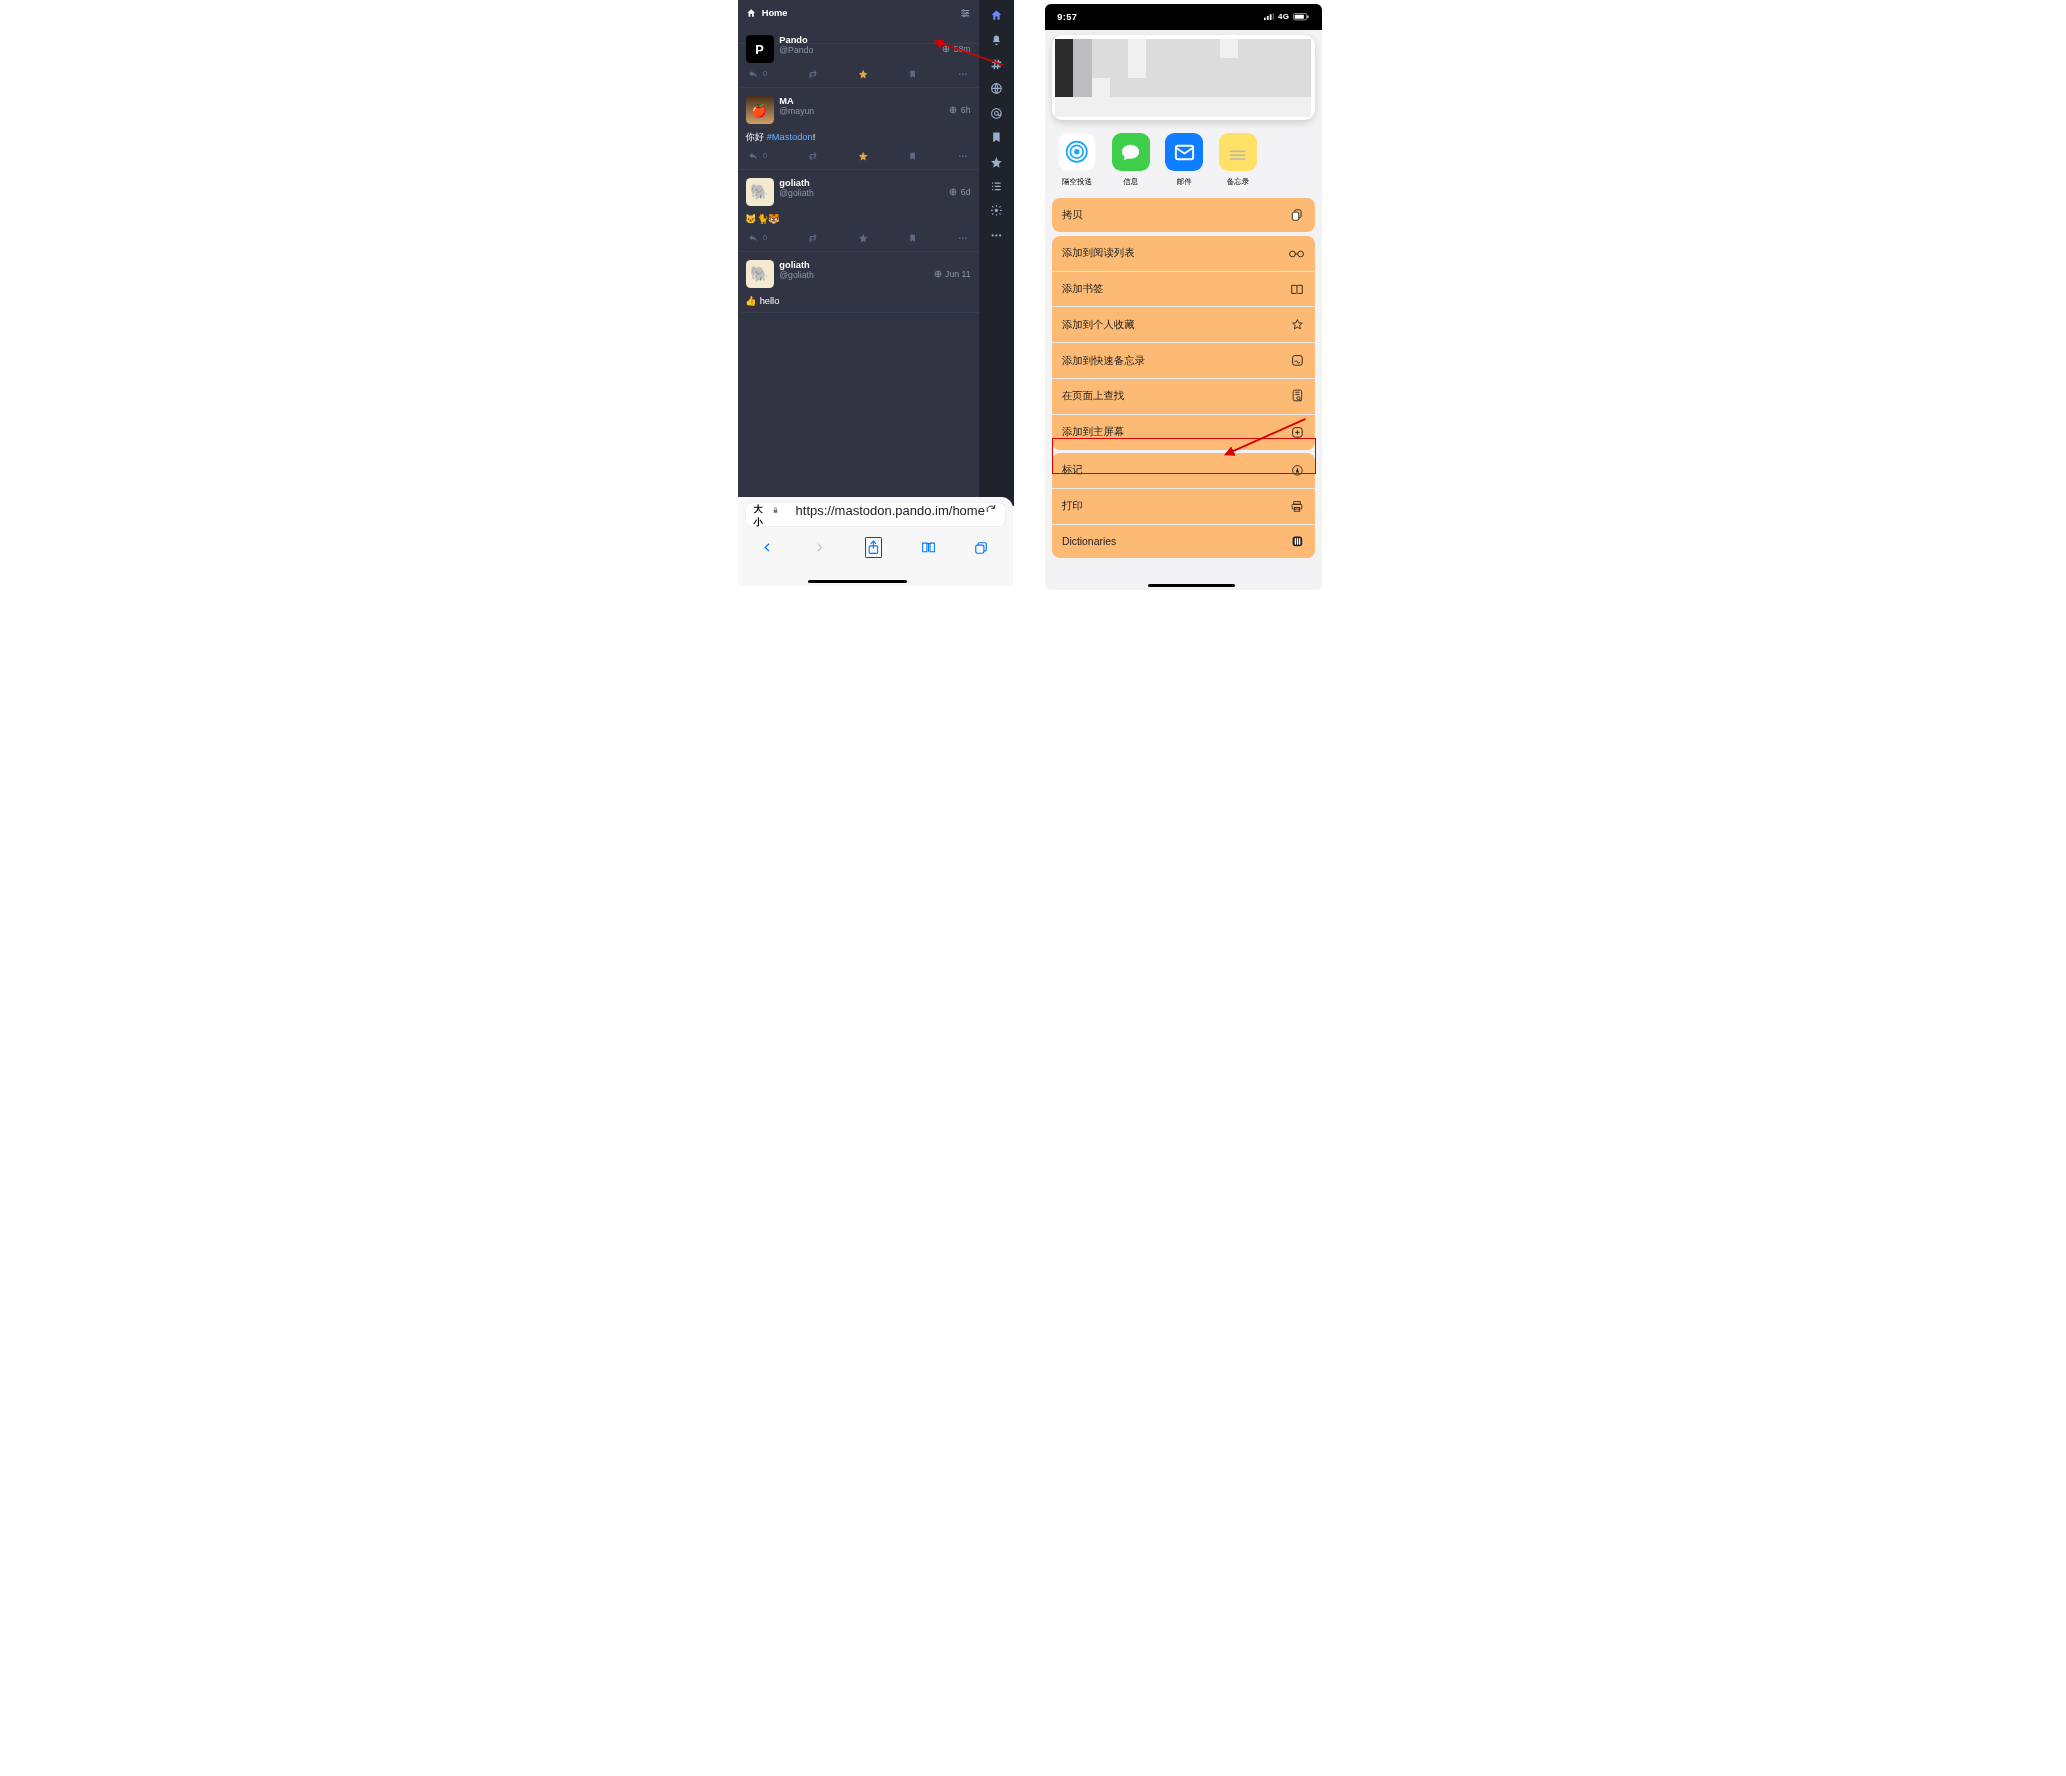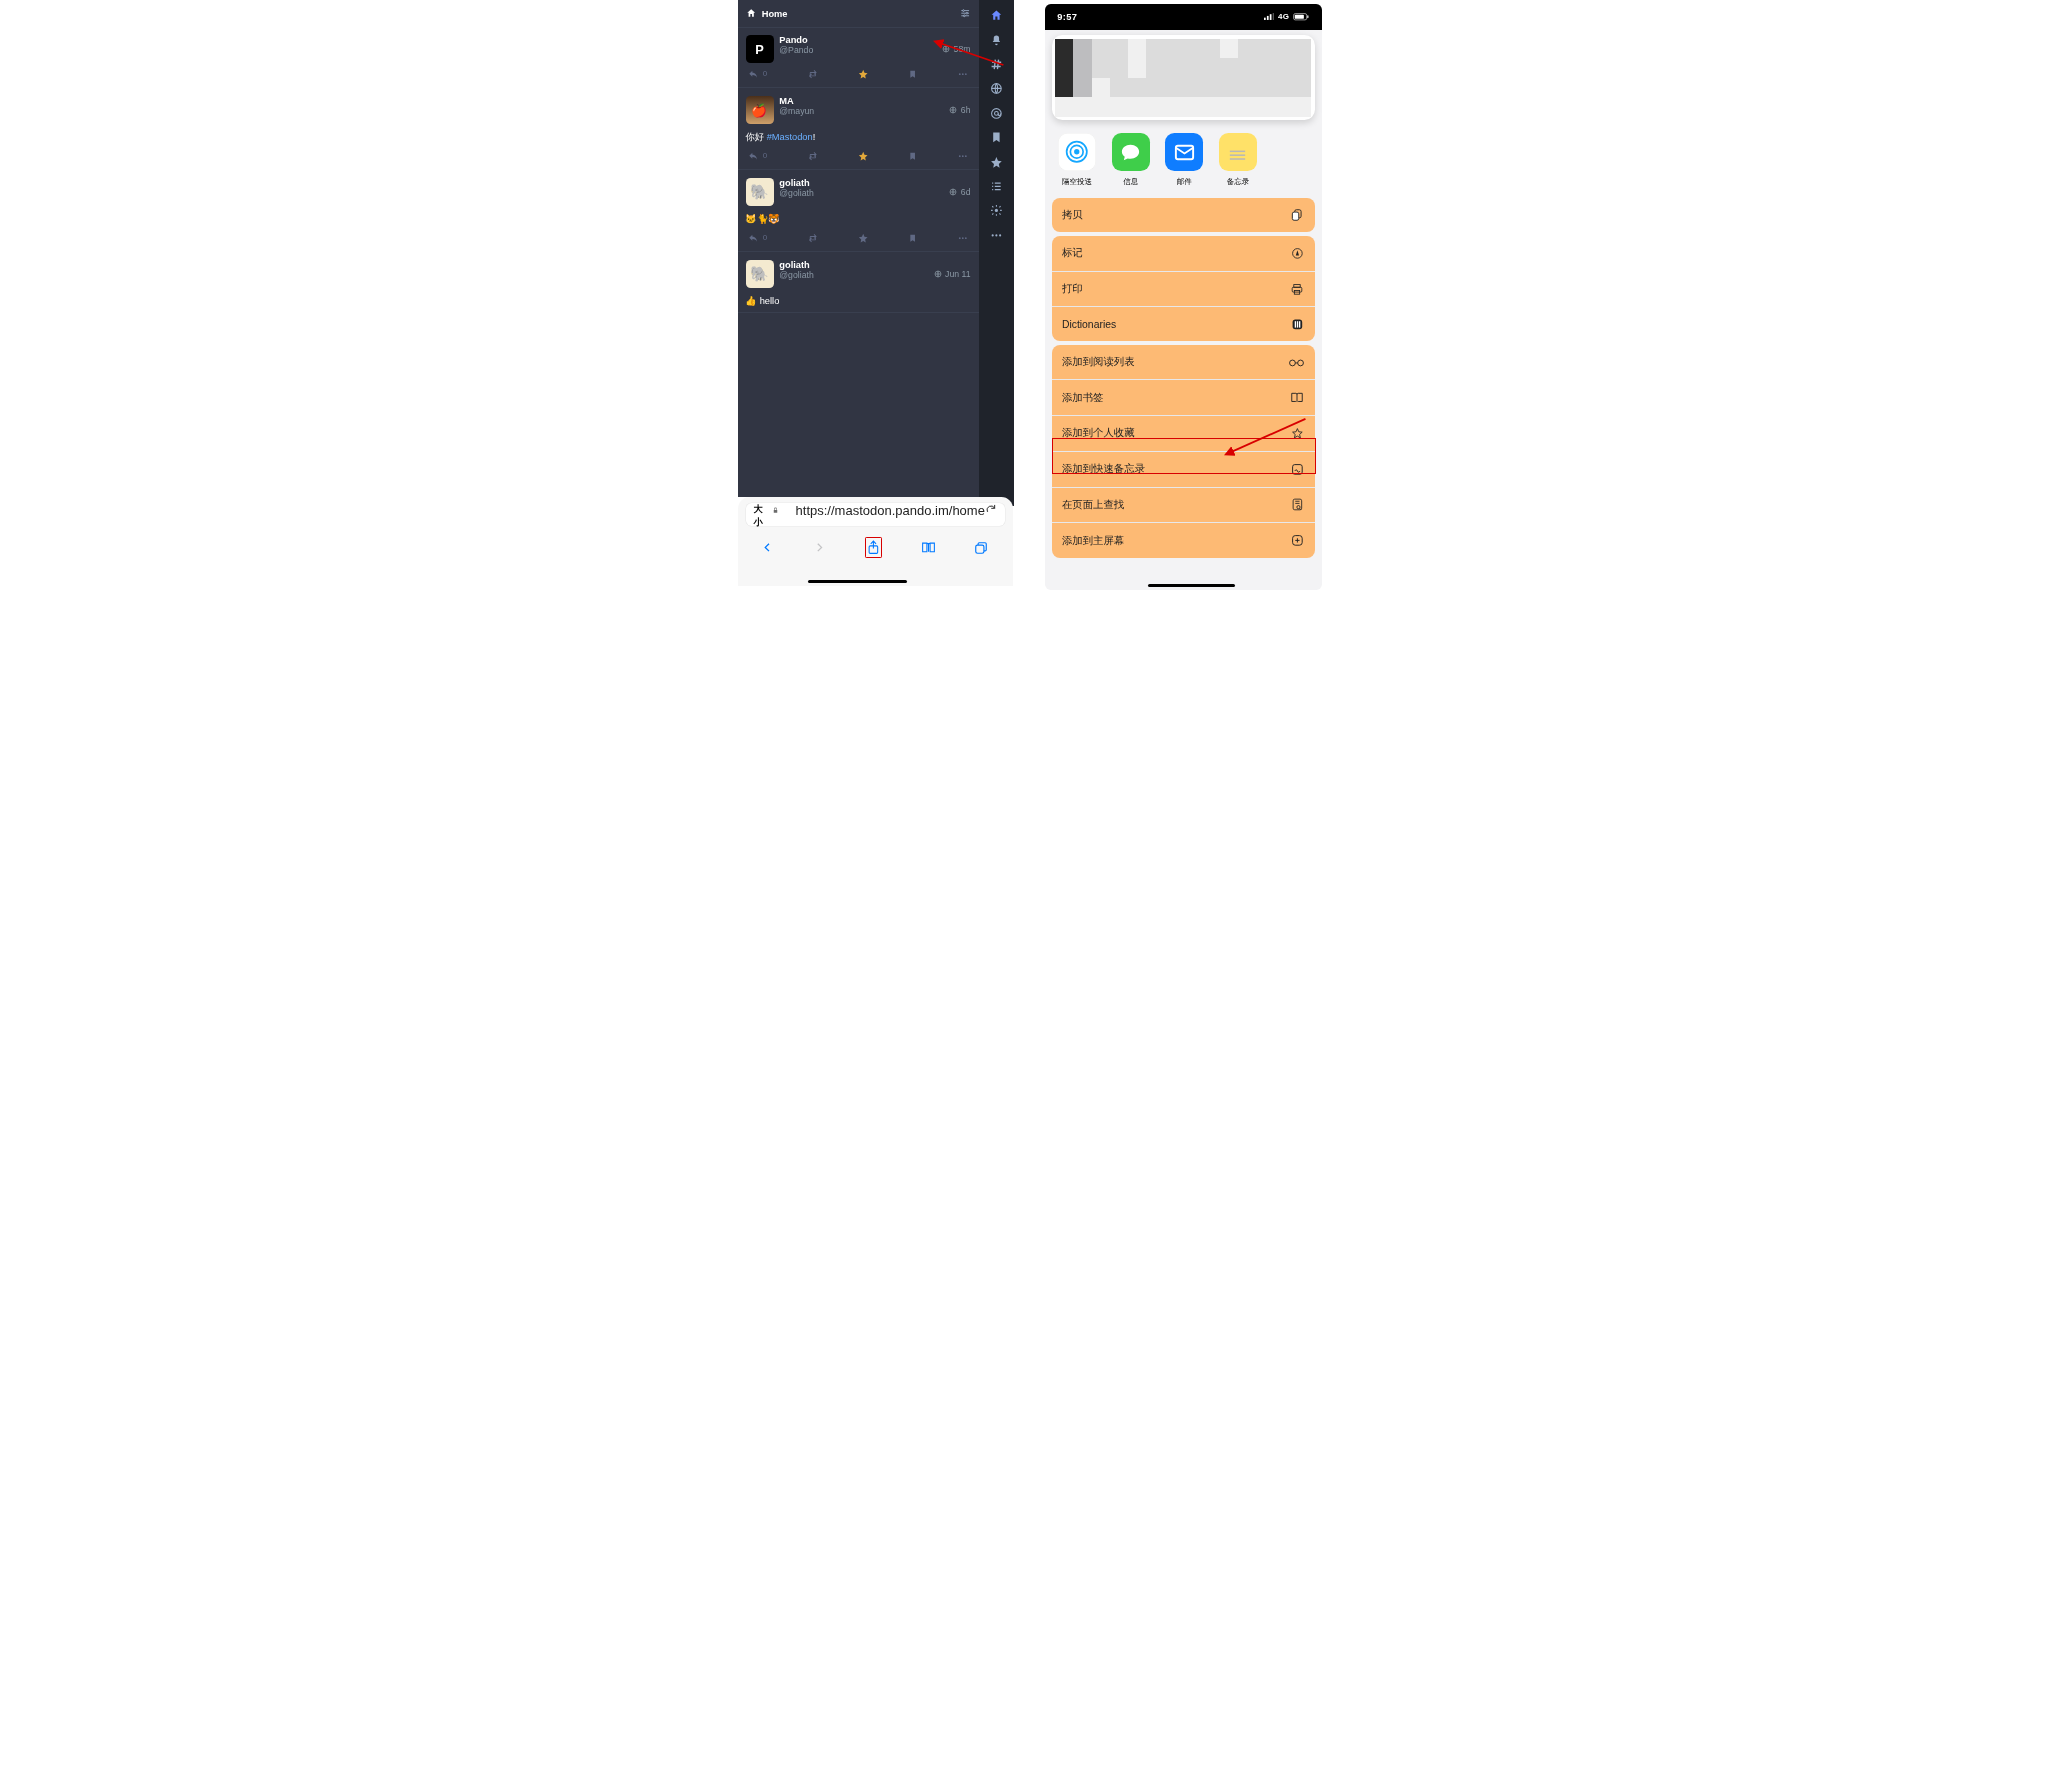--- a/index.html
+++ b/index.html
@@ -1,20 +1,20 @@
 <!DOCTYPE html>
 <html style="font-size:9.3px"><head>
 <meta charset="utf-8">
 <style>
 html,body{margin:0;padding:0;font-family:-apple-system,"Helvetica Neue",Arial,sans-serif;background:#fff}
 .canvas{width:689px;height:592px;position:relative;margin:0 auto}
 
 .phone-left{position:absolute;left:49px;top:0;width:275px;height:586px;background:#fff}
 .mast{position:absolute;left:0;top:0;width:241px;height:497px;background:#313543;color:#9baec8;overflow:hidden}
-.mast-header{height:27px;display:flex;align-items:center;padding:0 8px;border-bottom:0.6px solid #393f4f;color:#fff;font-weight:600}
+.mast-header{height:27px;display:flex;align-items:flex-start;padding:8px 8px;border-bottom:0.6px solid #393f4f;color:#fff;font-weight:600}
 .mast-header .hicon{margin-right:5.8px;color:#fff}
 .mast-header .spacer{flex:1}
 .mast-header .sliders{color:#9baec8}
 .feed{position:absolute;left:0;right:0;top:27px;bottom:0;overflow:hidden}
 .post{padding:8px 8px 3.5px 8px;border-bottom:0.6px solid #393f4f}
 .post .row{display:flex;gap:5.8px}
 .av{width:28px;height:28px;border-radius:4.6px;background:#000;flex:0 0 28px;display:flex;align-items:center;justify-content:center;color:#fff;font-weight:700;font-size:12.8px}
 .av.apple{background:linear-gradient(180deg,#4a2f1a,#cfa06a)}
 .av.ele{background:#f4ead0;color:#a68a60;font-size:15px}
 .names{min-width:0}
@@ -494,20 +494,78 @@
       <span>拷贝</span>
       <span class="ricon">
             <svg width="14" height="14" viewBox="0 0 24 24" fill="none" stroke="currentColor" stroke-width="1.6">
               <rect x="8" y="3" width="11" height="14" rx="3"></rect>
               <rect x="4" y="7" width="11" height="14" rx="3" fill="#fff"></rect>
             </svg>
           </span>
     </div>
   </div>
 
+  <div class="sheet" id="sheet1">
+        <div class="item">
+          <span>添加到阅读列表</span>
+          <span class="ricon">
+            <svg width="15" height="11.6" viewBox="0 0 26 20" fill="none" stroke="currentColor" stroke-width="1.6">
+              <circle cx="6" cy="12" r="5"></circle>
+              <circle cx="20" cy="12" r="5"></circle>
+              <path d="M11 12h4"></path>
+            </svg>
+          </span>
+        </div>
+        <div class="item">
+          <span>添加书签</span>
+          <span class="ricon">
+            <svg width="14" height="12.8" viewBox="0 0 24 22" fill="none" stroke="currentColor" stroke-width="1.6">
+              <path d="M3 4h7a2 2 0 012 2v13M21 4h-7a2 2 0 00-2 2"></path>
+              <path d="M3 4v14h7M21 4v14h-7"></path>
+            </svg>
+          </span>
+        </div>
+        <div class="item">
+          <span>添加到个人收藏</span>
+          <span class="ricon">
+            <svg width="12.8" height="12.8" viewBox="0 0 24 24" fill="none" stroke="currentColor" stroke-width="1.6">
+              <path d="M12 3l2.6 6 6.4.6-4.9 4.4 1.5 6.4L12 17l-5.6 3.4 1.5-6.4L3 9.6l6.4-.6z"></path>
+            </svg>
+          </span>
+        </div>
+        <div class="item">
+          <span>添加到快速备忘录</span>
+          <span class="ricon">
+            <svg width="12.8" height="12.8" viewBox="0 0 24 24" fill="none" stroke="currentColor" stroke-width="1.8">
+              <rect x="3" y="3" width="18" height="18" rx="4"></rect>
+              <path d="M7 15c2-3 4-3 5 0s3 3 5 0"></path>
+            </svg>
+          </span>
+        </div>
+        <div class="item">
+          <span>在页面上查找</span>
+          <span class="ricon">
+            <svg width="12.8" height="14" viewBox="0 0 24 26" fill="none" stroke="currentColor" stroke-width="1.6">
+              <rect x="4" y="2" width="16" height="20" rx="3"></rect>
+              <path d="M8 6h8M8 10h8"></path>
+              <circle cx="14" cy="17" r="3"></circle>
+              <path d="M16.5 19.5L19 22"></path>
+            </svg>
+          </span>
+        </div>
+        <div class="item">
+          <span>添加到主屏幕</span>
+          <span class="ricon">
+            <svg width="12.8" height="12.8" viewBox="0 0 24 24" fill="none" stroke="currentColor" stroke-width="1.8">
+              <rect x="3" y="3" width="18" height="18" rx="5"></rect>
+              <path d="M12 8v8M8 12h8"></path>
+            </svg>
+          </span>
+        </div>
+      </div>
   <div class="sheet" id="sheet2">
         <div class="item">
           <span>标记</span>
           <span class="ricon">
             <svg width="12.8" height="12.8" viewBox="0 0 24 24" fill="none" stroke="currentColor" stroke-width="1.6">
               <circle cx="12" cy="12" r="9"></circle>
               <path d="M12 6l-3 10h6z" fill="currentColor" stroke="none"></path>
             </svg>
           </span>
         </div>
@@ -522,78 +580,20 @@
           </span>
         </div>
         <div class="item">
           <span>Dictionaries</span>
           <span class="ricon">
             <svg width="12.8" height="12.8" viewBox="0 0 24 24" fill="currentColor">
               <rect x="3" y="3" width="18" height="18" rx="5"></rect>
               <rect x="7" y="6" width="2.5" height="12" fill="#fff"></rect>
               <rect x="11" y="6" width="2.5" height="12" fill="#fff"></rect>
               <rect x="15" y="6" width="2.5" height="12" fill="#fff"></rect>
-            </svg>
-          </span>
-        </div>
-      </div>
-  <div class="sheet" id="sheet1">
-        <div class="item">
-          <span>添加到阅读列表</span>
-          <span class="ricon">
-            <svg width="15" height="11.6" viewBox="0 0 26 20" fill="none" stroke="currentColor" stroke-width="1.6">
-              <circle cx="6" cy="12" r="5"></circle>
-              <circle cx="20" cy="12" r="5"></circle>
-              <path d="M11 12h4"></path>
-            </svg>
-          </span>
-        </div>
-        <div class="item">
-          <span>添加书签</span>
-          <span class="ricon">
-            <svg width="14" height="12.8" viewBox="0 0 24 22" fill="none" stroke="currentColor" stroke-width="1.6">
-              <path d="M3 4h7a2 2 0 012 2v13M21 4h-7a2 2 0 00-2 2"></path>
-              <path d="M3 4v14h7M21 4v14h-7"></path>
-            </svg>
-          </span>
-        </div>
-        <div class="item">
-          <span>添加到个人收藏</span>
-          <span class="ricon">
-            <svg width="12.8" height="12.8" viewBox="0 0 24 24" fill="none" stroke="currentColor" stroke-width="1.6">
-              <path d="M12 3l2.6 6 6.4.6-4.9 4.4 1.5 6.4L12 17l-5.6 3.4 1.5-6.4L3 9.6l6.4-.6z"></path>
-            </svg>
-          </span>
-        </div>
-        <div class="item">
-          <span>添加到快速备忘录</span>
-          <span class="ricon">
-            <svg width="12.8" height="12.8" viewBox="0 0 24 24" fill="none" stroke="currentColor" stroke-width="1.8">
-              <rect x="3" y="3" width="18" height="18" rx="4"></rect>
-              <path d="M7 15c2-3 4-3 5 0s3 3 5 0"></path>
-            </svg>
-          </span>
-        </div>
-        <div class="item">
-          <span>在页面上查找</span>
-          <span class="ricon">
-            <svg width="12.8" height="14" viewBox="0 0 24 26" fill="none" stroke="currentColor" stroke-width="1.6">
-              <rect x="4" y="2" width="16" height="20" rx="3"></rect>
-              <path d="M8 6h8M8 10h8"></path>
-              <circle cx="14" cy="17" r="3"></circle>
-              <path d="M16.5 19.5L19 22"></path>
-            </svg>
-          </span>
-        </div>
-        <div class="item">
-          <span>添加到主屏幕</span>
-          <span class="ricon">
-            <svg width="12.8" height="12.8" viewBox="0 0 24 24" fill="none" stroke="currentColor" stroke-width="1.8">
-              <rect x="3" y="3" width="18" height="18" rx="5"></rect>
-              <path d="M12 8v8M8 12h8"></path>
             </svg>
           </span>
         </div>
       </div>
 
   <div class="hl"></div>
   <svg class="arrow2" width="104" height="58" viewBox="0 0 180 100">
     <defs>
           <marker id="ah2" markerWidth="10" markerHeight="10" refX="2" refY="3" orient="auto">
             <path d="M0 0L6 3L0 6z" fill="#d80000"></path>

